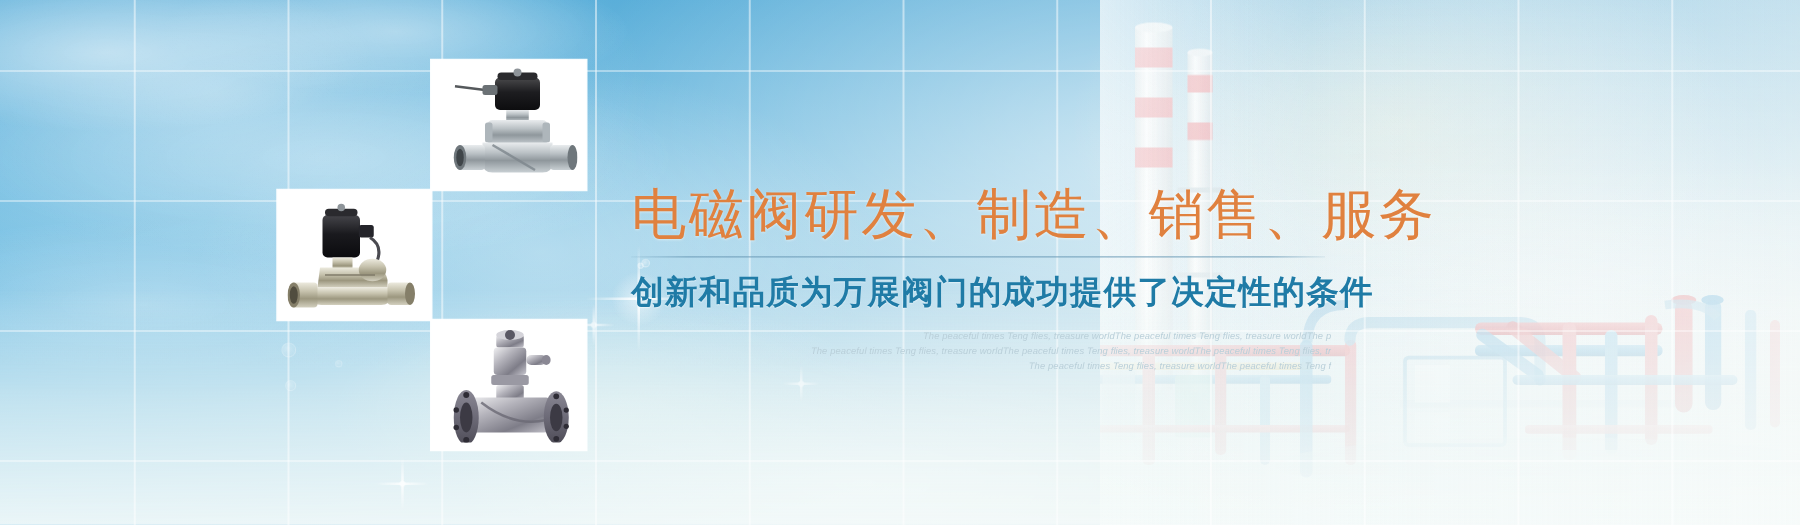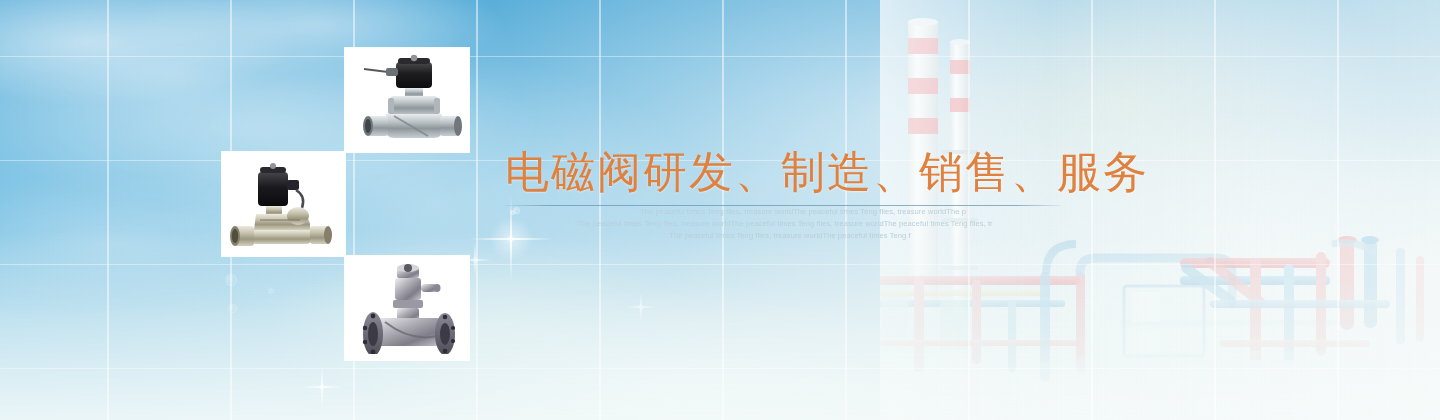--- a/index.html
+++ b/index.html
@@ -137,26 +137,28 @@
   .subheadline {
     margin-top: 10px;
     font-size: 26px;
     font-weight: 700;
     color: #1f7ba6;
     letter-spacing: 1px;
     white-space: nowrap;
     text-shadow: 0 1px 1px rgba(255,255,255,0.5);
   }
   .blurb {
+    margin-top: 12px;
     width: 560px;
-    text-align: center;
+    text-align: right;
     font-size: 7.5px;
     line-height: 1.65;
     color: #b9cfd9;
     letter-spacing: .1px;
+    font-style: italic;
   }
   .blurb div { white-space: nowrap; overflow: hidden; }
   .blurb .l1 { padding-left: 36px; }
   .blurb .l2 { padding-left: 0; }
   .blurb .l3 { padding-left: 10px; }
 </style>
 </head>
 <body>
 
 <div class="banner">
@@ -415,20 +417,21 @@
       <circle cx="94" cy="55" r="2.3" fill="#2e2c35"></circle>
       <circle cx="94" cy="89" r="2.3" fill="#2e2c35"></circle>
       <circle cx="102" cy="66" r="2.1" fill="#2e2c35"></circle>
       <circle cx="102" cy="79" r="2.1" fill="#2e2c35"></circle>
     </svg>
   </div>
 
   <div class="copy">
     <div class="headline">电磁阀研发、制造、销售、服务</div>
     <div class="rule"></div>
+    <div class="subheadline">创新和品质为万展阀门的成功提供了决定性的条件</div>
     <div class="blurb">
       <div class="l1">The peaceful times Teng flies, treasure worldThe peaceful times Teng flies, treasure worldThe p</div>
       <div class="l2">The peaceful times Teng flies, treasure worldThe peaceful times Teng flies, treasure worldThe peaceful times Teng flies, tr</div>
       <div class="l3">The peaceful times Teng flies, treasure worldThe peaceful times Teng f</div>
     </div>
   </div>
 
 </div>
 
 </body></html>

